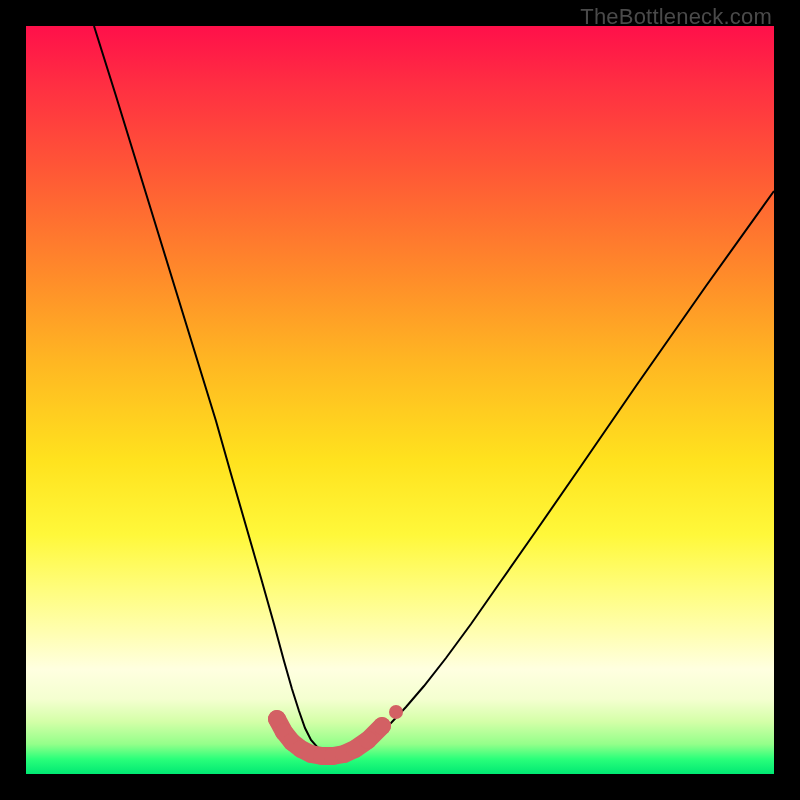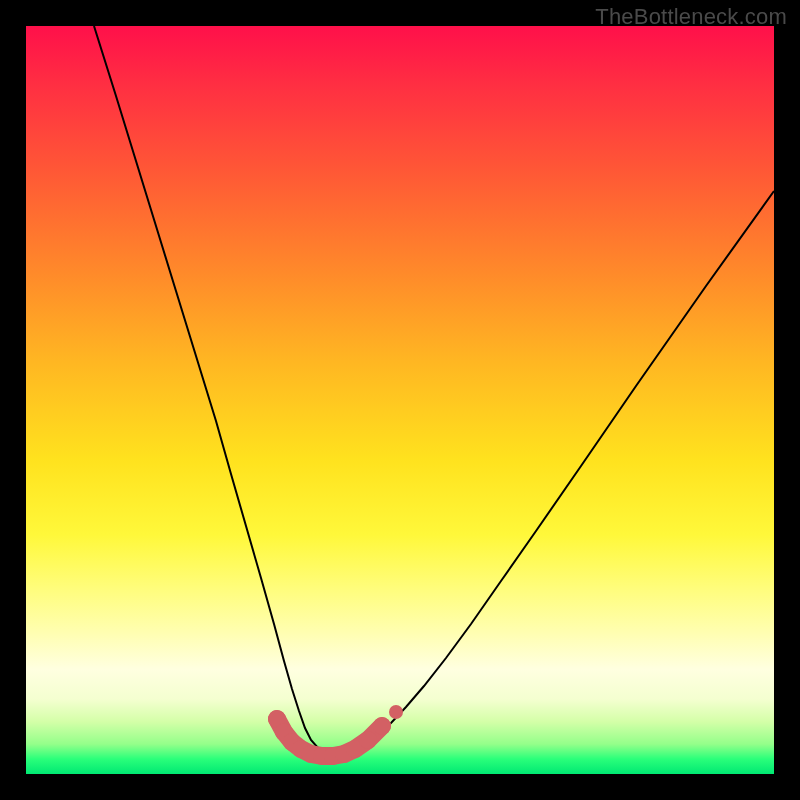--- a/index.html
+++ b/index.html
@@ -31,21 +31,21 @@
       #f4ffd0 90%,
       #d4ffa8 93%,
       #94ff8a 96%,
       #2aff7a 98%,
       #00e873 100%
     );
   }
   .watermark {
     position: absolute;
     top: 4px;
-    right: 13px;
+    right: 28px;
     color: #4a4a4a;
     font-size: 22px;
     font-weight: 500;
     letter-spacing: 0.2px;
     user-select: none;
   }
   svg.plot {
     position: absolute;
     left: 26px;
     top: 26px;

